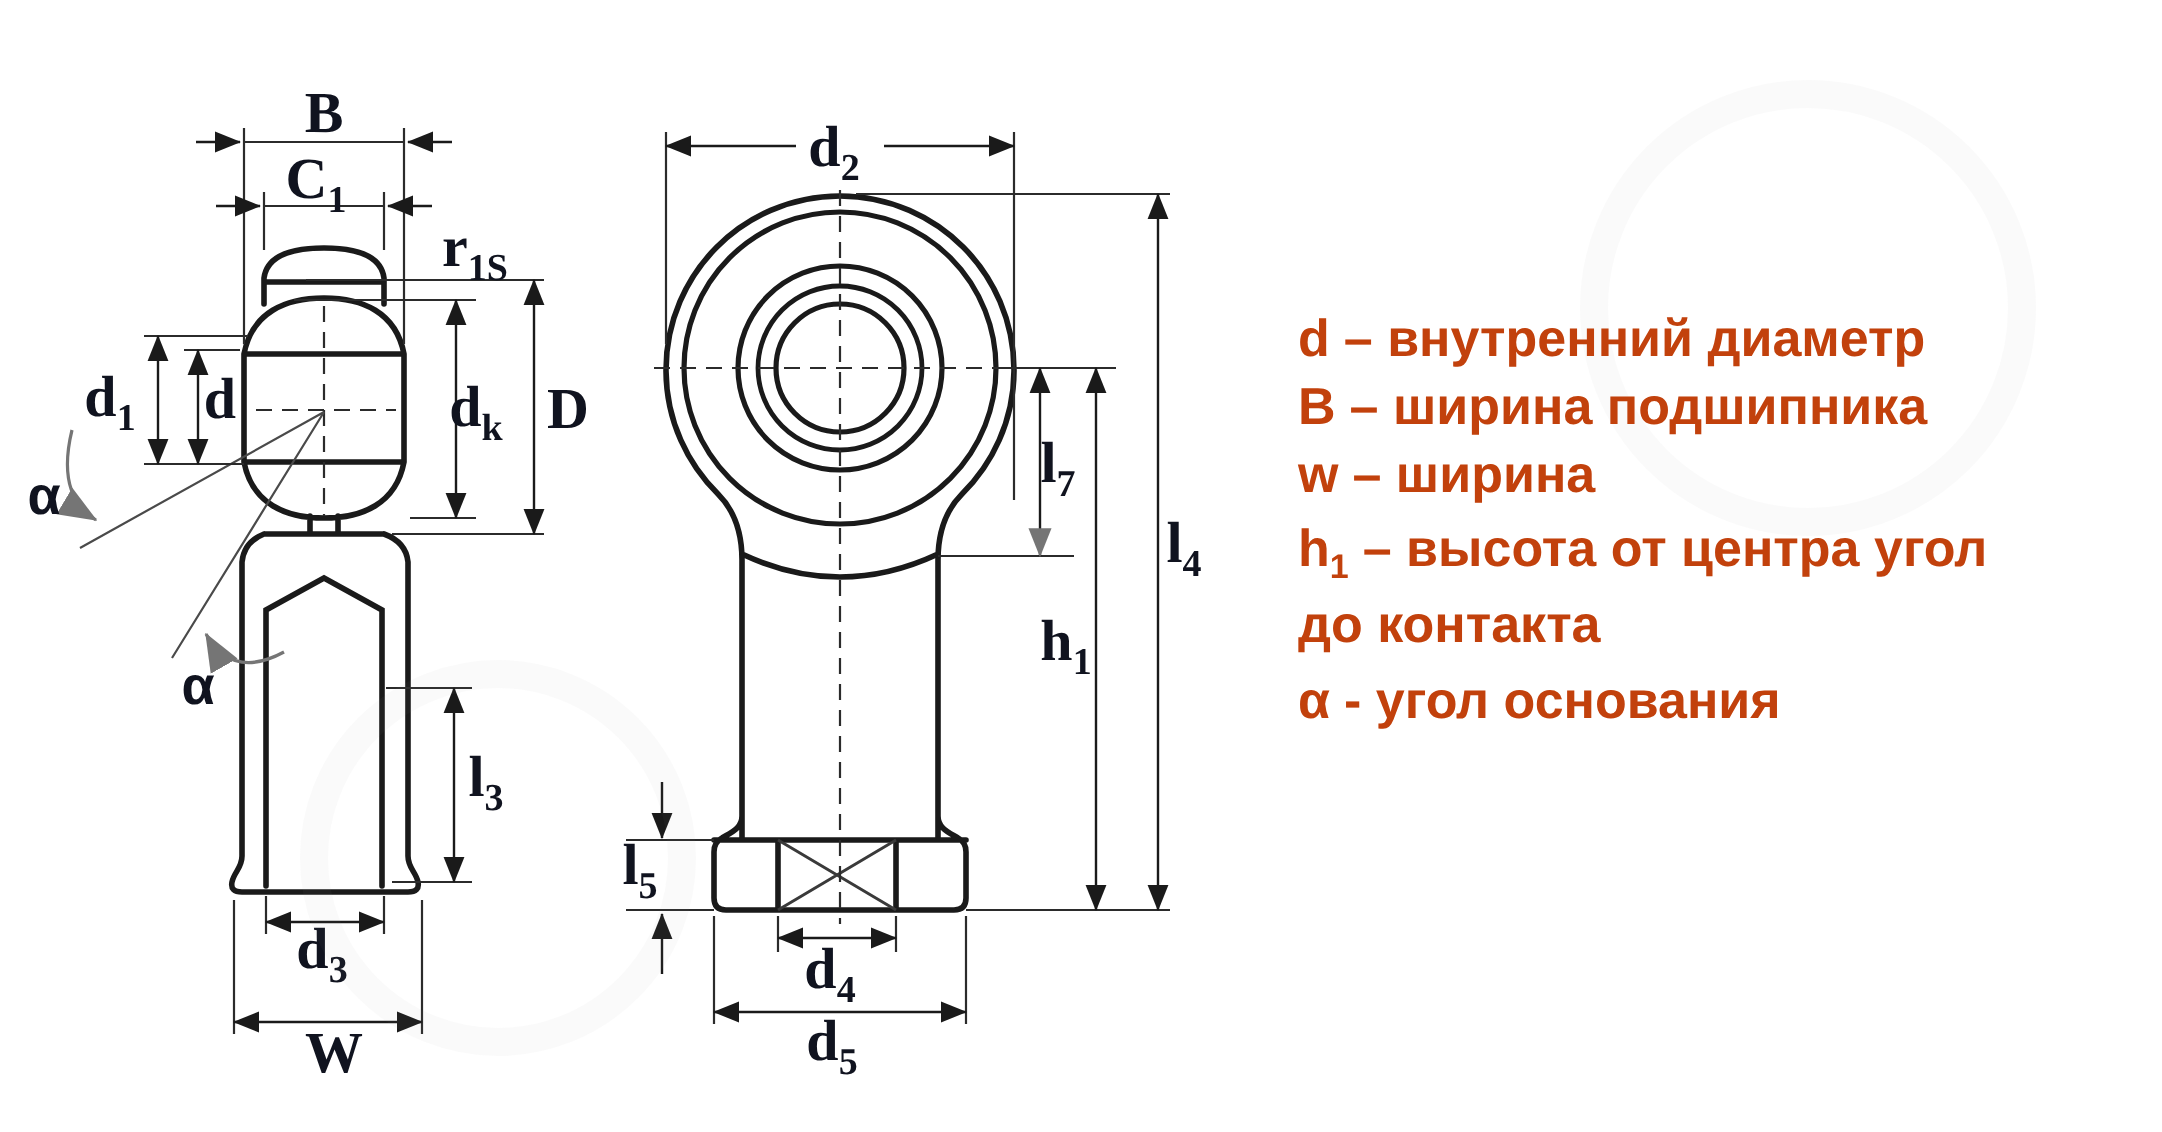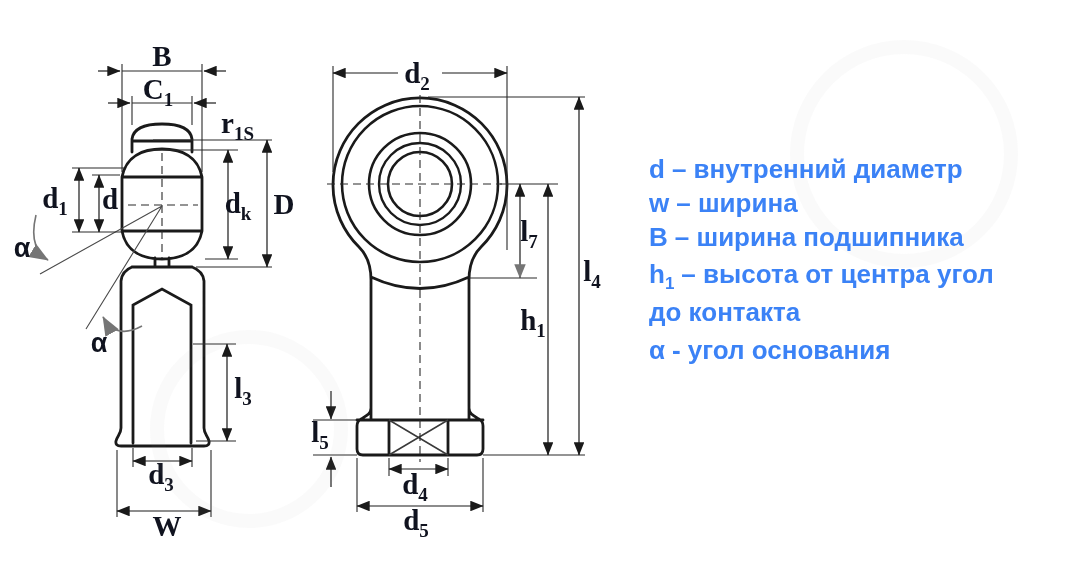--- a/index.html
+++ b/index.html
@@ -2,21 +2,21 @@
 <html><head>
 <meta charset="utf-8">
 <style>
   html,body{margin:0;padding:0;background:#ffffff;}
   .stage{position:relative;width:1081px;height:566px;background:#ffffff;overflow:hidden;
          font-family:"Liberation Sans",sans-serif;}
   svg text{font-family:"Liberation Serif","DejaVu Serif",serif;font-weight:bold;
            font-size:29px;fill:#10131f;}
   svg text.alpha{font-family:"Liberation Sans","DejaVu Sans",sans-serif;font-size:27px;}
   svg tspan.sub{font-size:19px;}
-  .legend{position:absolute;left:649px;top:153px;color:#3b82f6;}
+  .legend{position:absolute;left:649px;top:153px;color:#c2410c;}
   .legend-line{font-family:"Liberation Sans","DejaVu Sans",sans-serif;font-weight:700;
                font-size:26px;height:34px;line-height:33px;white-space:nowrap;}
   .legend-line.tall{height:38px;line-height:38px;}
   .legend-line sub{font-size:17px;font-weight:700;}
   .legend-line .sym:not(:empty) ~ .rest{margin-left:7px;}
   .wm{position:absolute;border:14px solid #9a9a9a;border-radius:50%;opacity:.05;pointer-events:none;}
 </style>
 </head>
 <body>
 
@@ -131,20 +131,20 @@
       <text x="592" y="281" text-anchor="middle"><tspan>l</tspan><tspan class="sub" dy="7">4</tspan></text>
       <text x="320" y="442" text-anchor="middle"><tspan>l</tspan><tspan class="sub" dy="7">5</tspan></text>
       <text x="415" y="494" text-anchor="middle"><tspan>d</tspan><tspan class="sub" dy="7">4</tspan></text>
       <text x="416" y="530" text-anchor="middle"><tspan>d</tspan><tspan class="sub" dy="7">5</tspan></text>
     </g>
   </svg>
 
   
   <div class="legend">
     <div class="legend-line"><span class="sym">d</span><sub></sub><span class="rest">– внутренний диаметр</span></div>
+    <div class="legend-line"><span class="sym">B</span><sub></sub><span class="rest">– ширина подшипника</span></div>
     <div class="legend-line"><span class="sym">w</span><sub></sub><span class="rest">– ширина</span></div>
-    <div class="legend-line"><span class="sym">B</span><sub></sub><span class="rest">– ширина подшипника</span></div>
     <div class="legend-line tall"><span class="sym">h</span><sub>1</sub><span class="rest">– высота от центра угол</span></div>
     <div class="legend-line tall"><span class="sym"></span><sub></sub><span class="rest">до контакта</span></div>
     <div class="legend-line tall"><span class="sym">α</span><sub></sub><span class="rest">- угол основания</span></div>
   </div>
 
 </div>
 
 </body></html>

